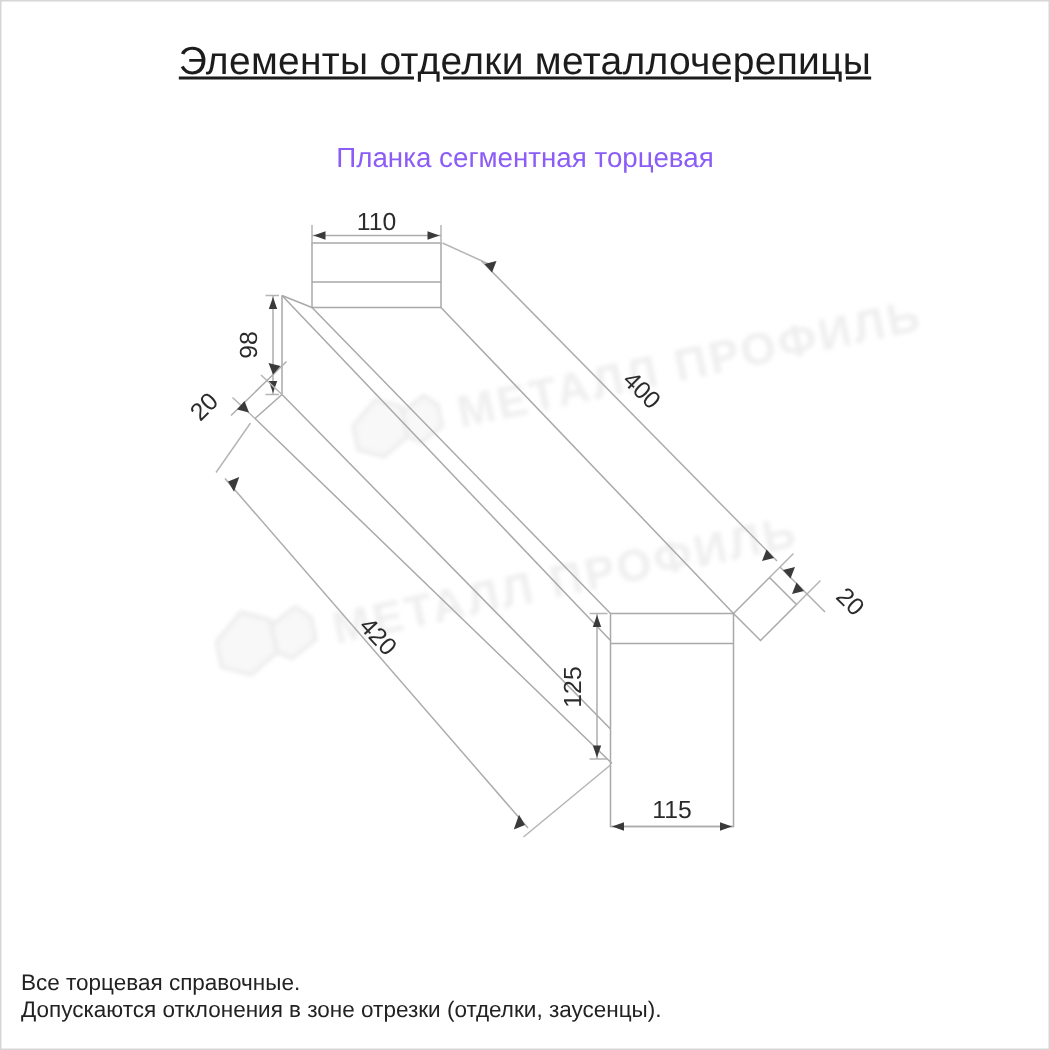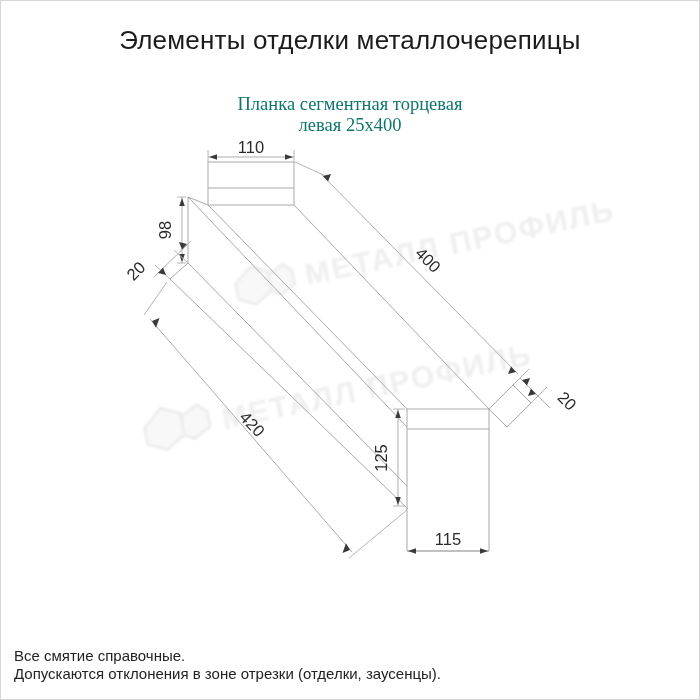--- a/index.html
+++ b/index.html
@@ -3,25 +3,25 @@
 <meta charset="utf-8">
 <style>
   html,body{margin:0;padding:0;background:#fff;}
   .page{
     position:relative;width:700px;height:700px;background:#ffffff;
     box-sizing:border-box;border:1px solid #d6d6d6;overflow:hidden;
     font-family:"Liberation Sans", sans-serif;
   }
   .page-title{
     position:absolute;top:24px;left:0;right:0;text-align:center;
-    font-size:26px;color:#1c1c1c;letter-spacing:0.2px;
+    font-size:26px;color:#1c1c1c;letter-spacing:0.2px;text-decoration:underline;
   }
   .subtitle{
     position:absolute;top:93px;left:0;right:0;text-align:center;
-    font-size:18.5px;color:#0f766e;line-height:21px;font-family:Liberation Serif, serif;
+    font-size:18.5px;color:#8b5cf6;line-height:21px;
   }
   .notes{
     position:absolute;left:13px;bottom:16px;
     font-size:15px;color:#222;line-height:18px;
   }
   svg{position:absolute;left:0;top:0;}
   .partline{stroke:#a9a9a9;stroke-width:1;fill:none;}
   .dimline{stroke:#adadad;stroke-width:1;fill:none;}
   .extline{stroke:#b5b5b5;stroke-width:1;fill:none;}
   .arrow{fill:#3a3a3a;}
@@ -33,21 +33,20 @@
 </style>
 </head>
 <body>
 
 <div class="page">
 
   <div class="page-title">Элементы отделки металлочерепицы</div>
 
   <div class="subtitle">
     <div>Планка сегментная торцевая</div>
-    <div>левая 25х400</div>
   </div>
 
   <svg width="700" height="700" viewBox="0 0 700 700">
     <defs>
       <filter id="wmblur" x="-20%" y="-20%" width="140%" height="140%">
         <feGaussianBlur stdDeviation="1.3"></feGaussianBlur>
       </filter>
     </defs>
 
     <g class="wm" filter="url(#wmblur)">
@@ -148,17 +147,17 @@
 
     <g>
       <path class="dimline" d="M406,550 H488"></path>
       <polygon class="arrow" points="0,0 8,2.8 8,-2.8" transform="translate(407,550)"></polygon>
       <polygon class="arrow" points="0,0 -8,2.8 -8,-2.8" transform="translate(487,550)"></polygon>
       <text class="dimtext" x="447" y="544" text-anchor="middle">115</text>
     </g>
   </svg>
 
   <div class="notes">
-    <div>Все смятие справочные.</div>
+    <div>Все торцевая справочные.</div>
     <div>Допускаются отклонения в зоне отрезки (отделки, заусенцы).</div>
   </div>
 
 </div>
 
 </body></html>

